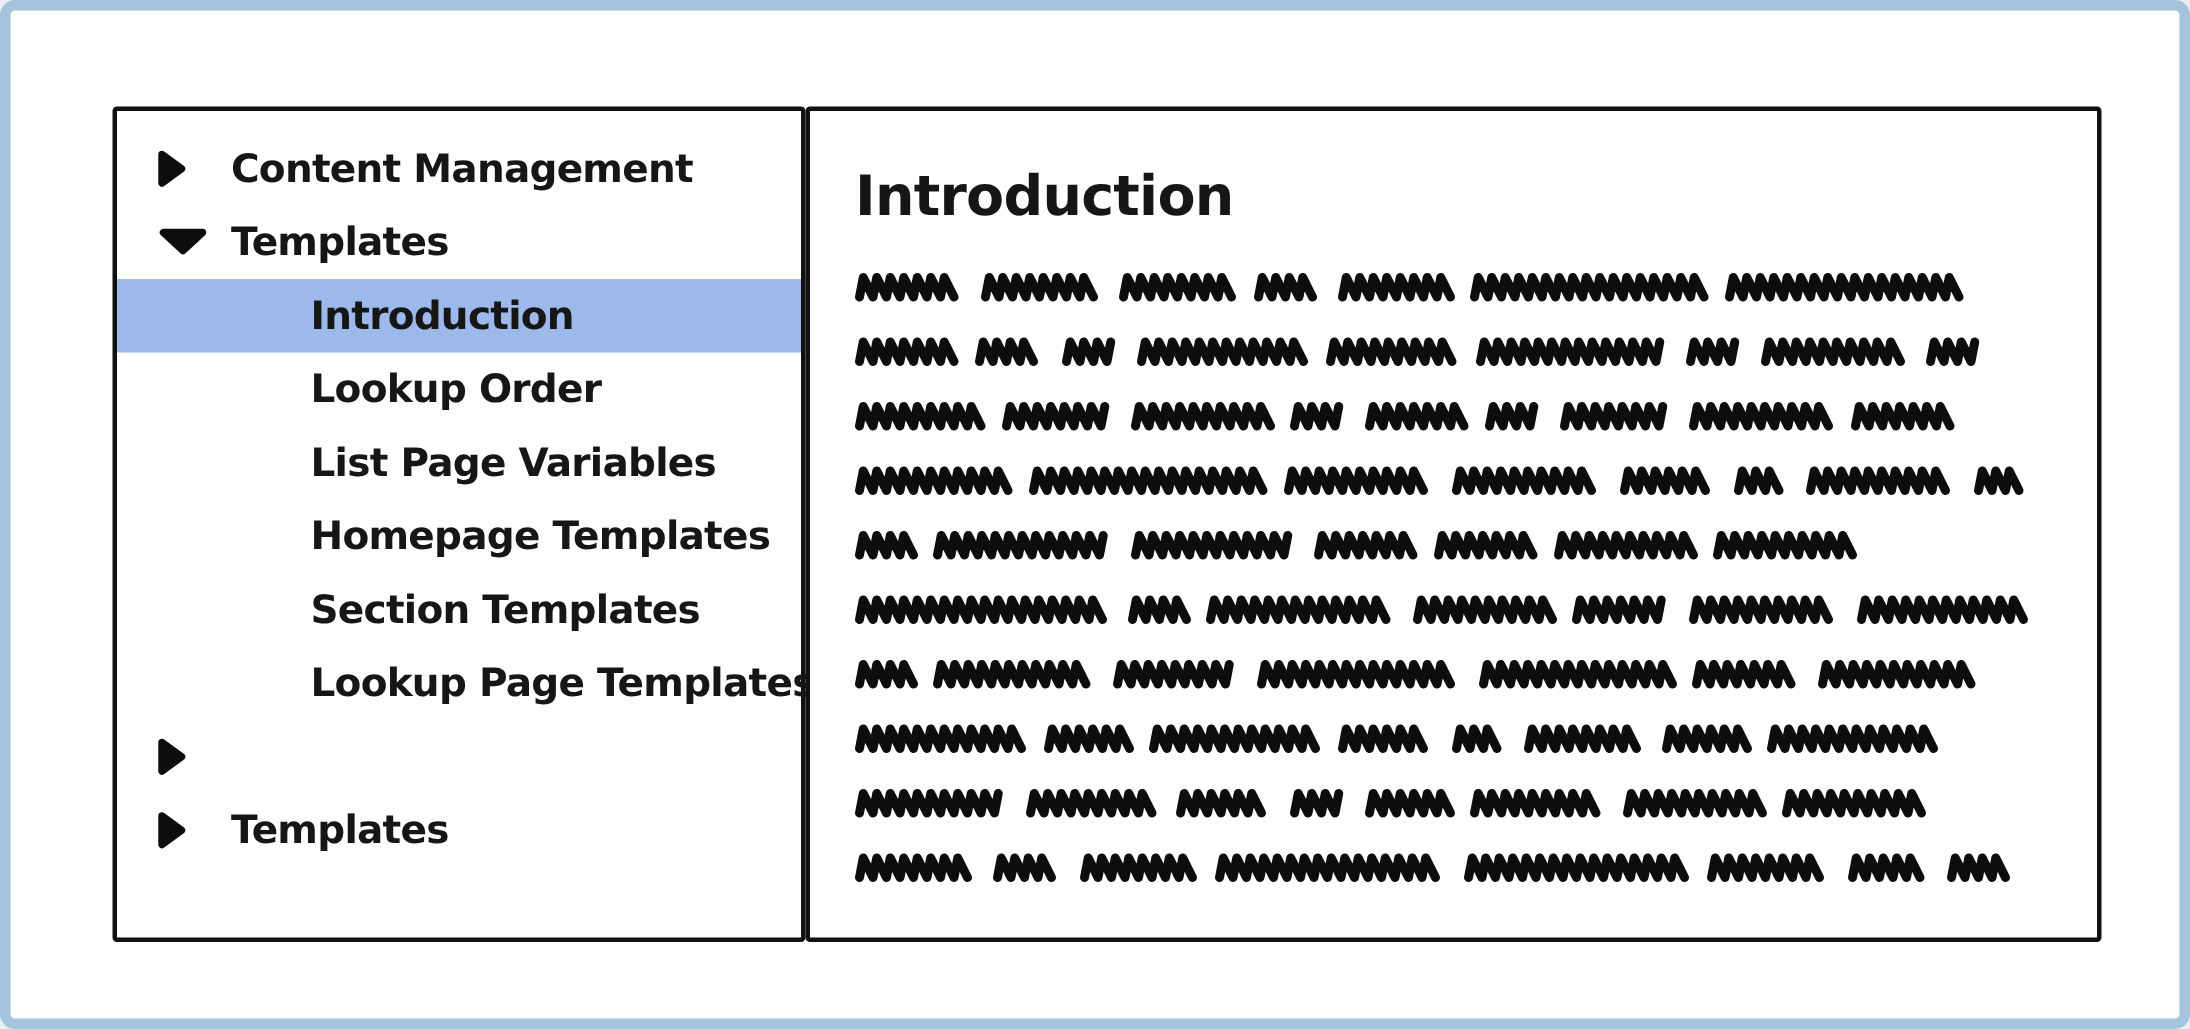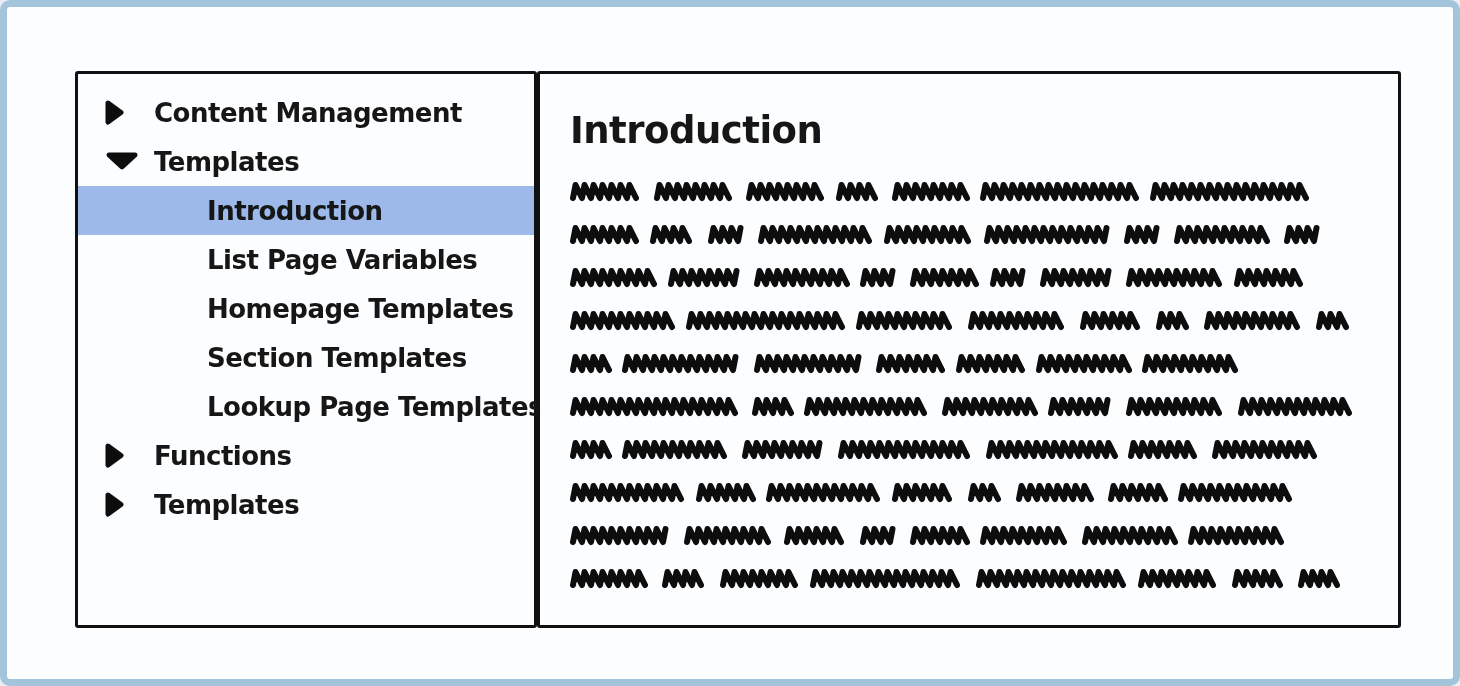--- a/index.html
+++ b/index.html
@@ -71,20 +71,23 @@
             <path d="M5 4 L31 4 L18 16 Z" fill="#0d0d0d" stroke="#0d0d0d" stroke-width="5" stroke-linejoin="round"></path>
           </svg>
       </span>
       <span>Templates</span>
     </div>
 
     <div class="row child sel">
       <span>Introduction</span>
     </div>
 
+    <div class="row child">
+      <span>Lookup Order</span>
+    </div>
 
     <div class="row child">
       <span>List Page Variables</span>
     </div>
 
     <div class="row child">
       <span>Homepage Templates</span>
     </div>
 
     <div class="row child">
@@ -95,21 +98,20 @@
       <span>Lookup Page Templates</span>
     </div>
 
 
     <div class="row parent">
       <span class="tri">
         <svg width="21" height="27" viewBox="0 0 21 27">
             <path d="M4 4 L17 13.5 L4 23 Z" fill="#0d0d0d" stroke="#0d0d0d" stroke-width="5" stroke-linejoin="round"></path>
           </svg>
       </span>
-      <span>Functions</span>
     </div>
 
     <div class="row parent">
       <span class="tri">
         <svg width="21" height="27" viewBox="0 0 21 27">
             <path d="M4 4 L17 13.5 L4 23 Z" fill="#0d0d0d" stroke="#0d0d0d" stroke-width="5" stroke-linejoin="round"></path>
           </svg>
       </span>
       <span>Templates</span>
     </div>

